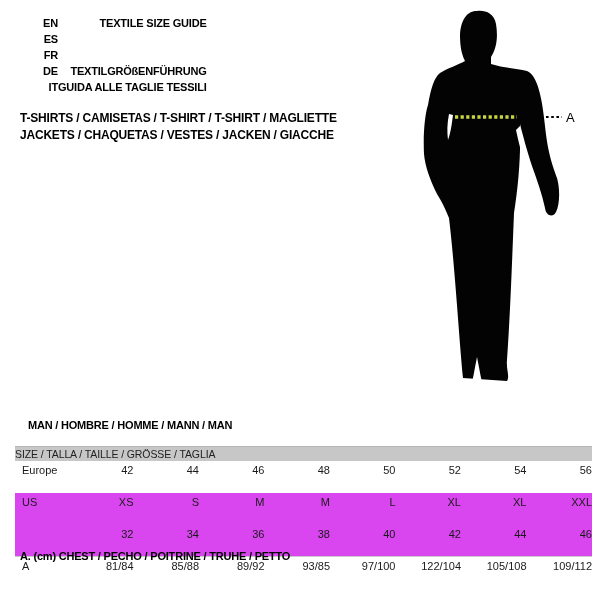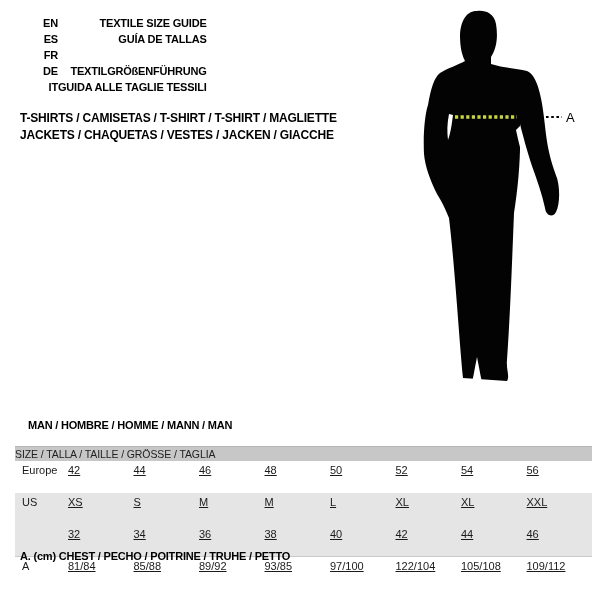--- a/index.html
+++ b/index.html
@@ -23,41 +23,40 @@
   .section-title { position:absolute; left:20px; top:419px; font-size:11px; font-weight:700; letter-spacing:-0.2px;margin-left:8px; }
 
   
   .size-table { position:absolute; left:15px; top:446px; width:577px; font-size:11px; }
   .t-header {
     height:15px; line-height:15px; background:#c7c7c7; color:#222;
     font-size:10.5px; letter-spacing:-0.1px; box-sizing:border-box;
     border-top:1px solid #b5b5b5;
   }
   .t-row { display:grid; grid-template-columns:53px repeat(8, 1fr); height:32px; line-height:18px; }
-  .t-row.shaded { background:#e5e5e5; }
+  .t-row.shaded { background:#d946ef; }
   .t-row.shade-end { border-bottom:1px solid #c9c9c9; box-sizing:border-box; }
-  .t-row .cell { text-align:left; color:#1a1a1a;text-decoration:underline; }
+  .t-row .cell { text-align:right; color:#1a1a1a; }
   .t-row .label { text-align:left; padding-left:7px; color:#1a1a1a; }
 
   
   .footnote { position:absolute; left:20px; top:550px; font-size:11px; font-weight:700; letter-spacing:-0.2px; }
 </style>
 </head>
 <body>
 
 <div class="canvas">
 
   <div class="lang-list">
     <div class="lang-row">
       <span>EN</span>
       <span>TEXTILE SIZE GUIDE</span>
     </div>
     <div class="lang-row">
       <span>ES</span>
-      <span>GUÍA DE TALLAS</span>
     </div>
     <div class="lang-row">
       <span>FR</span>
     </div>
     <div class="lang-row">
       <span>DE</span>
       <span>TEXTILGRÖßENFÜHRUNG</span>
     </div>
     <div class="lang-row">
       <span>IT</span>

